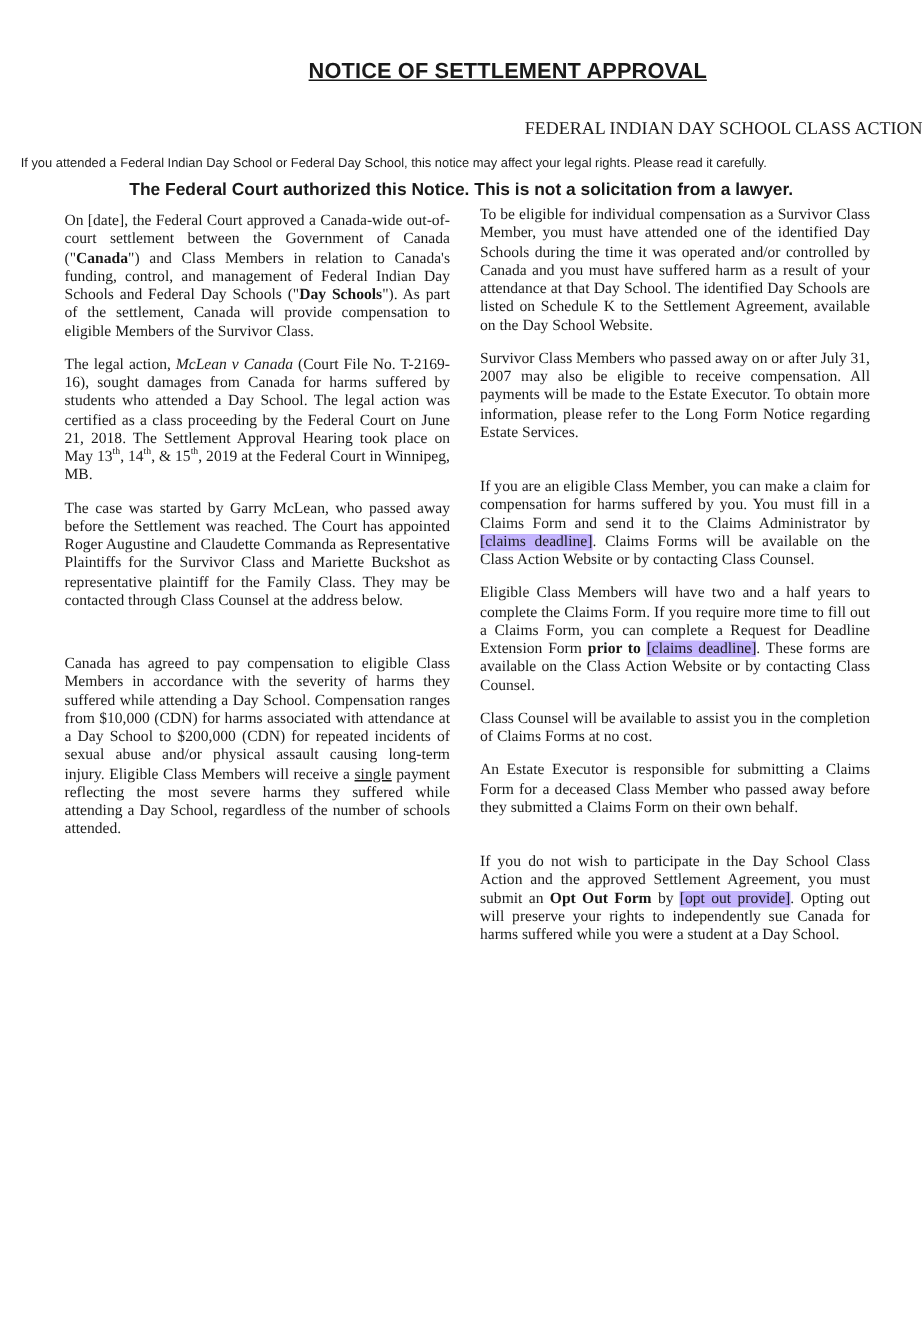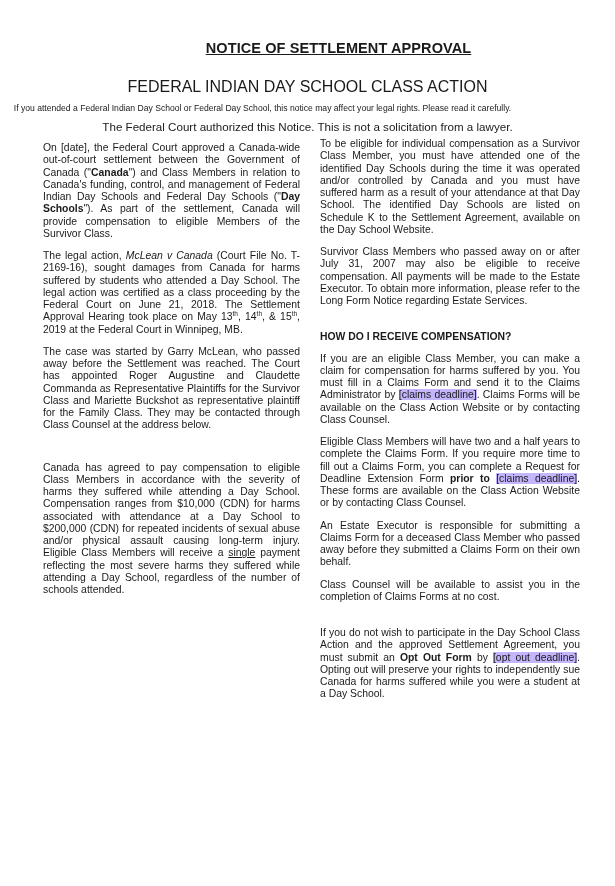--- a/index.html
+++ b/index.html
@@ -25,45 +25,47 @@
       font-weight: bold;
       text-decoration: underline;
       letter-spacing: 0.1px;
       padding-left: 31px;
     }
     .subtitle {
       position: absolute;
       top: 78px;
       left: 0;
       width: 615px;
-      text-align: center;
-      font-size: 16px;
+      text-align: right;
+      font-size: 12px;
+      font-family: Liberation Serif, serif;
     }
     .intro {
       position: absolute;
       top: 103px;
       left: 0;
       width: 525px;
       text-align: center;
       font-size: 8.6px;
     }
     .authorized {
       position: absolute;
       top: 120px;
       left: 0;
       width: 615px;
       text-align: center;
       font-size: 11.6px;
-      font-weight: normal;
+      font-weight: bold;
     }
     .col {
       position: absolute;
       top: 142px;
       font-size: 10.4px;
       line-height: 12.25px;
+      font-family: Liberation Serif, serif;
     }
     .col-left { left: 43px; width: 257px; }
     .col-right { left: 320px; width: 260px; top: 138px; }
     .col p {
       margin: 0 0 10px 0;
       text-align: justify;
     }
     .col h2 {
       font-size: 10.4px;
       font-weight: bold;
@@ -95,22 +97,21 @@
 
   <p><span>Canada has agreed to pay compensation to eligible Class Members in accordance with the severity of harms they suffered while attending a Day School. Compensation ranges from $10,000 (CDN) for harms associated with attendance at a Day School to $200,000 (CDN) for repeated incidents of sexual abuse and/or physical assault causing long-term injury. Eligible Class Members will receive a </span><span class="u">single</span><span> payment reflecting the most severe harms they suffered while attending a Day School, regardless of the number of schools attended.</span></p>
 </div>
 
 <div class="col col-right">
   <p>To be eligible for individual compensation as a Survivor Class Member, you must have attended one of the identified Day Schools during the time it was operated and/or controlled by Canada and you must have suffered harm as a result of your attendance at that Day School. The identified Day Schools are listed on Schedule K to the Settlement Agreement, available on the Day School Website.</p>
   <p>Survivor Class Members who passed away on or after July 31, 2007 may also be eligible to receive compensation. All payments will be made to the Estate Executor. To obtain more information, please refer to the Long Form Notice  regarding Estate Services.</p>
 
   <div class="gap-lg"></div>
 
-  <h2>HOW DO I RECEIVE COMPENSATION?</h2>
   <p><span>If you are an eligible Class Member, you can make a claim for compensation for harms suffered by you. You must fill in a Claims Form and send it to the Claims Administrator by </span><span class="placeholder">[claims deadline]</span><span>. Claims Forms will be available on the Class Action Website or by contacting Class Counsel.</span></p>
   <p><span>Eligible Class Members will have two and a half years to complete the Claims Form. If you require more time to fill out a Claims Form, you can complete a Request for Deadline Extension Form </span><b>prior to</b><span> </span><span class="placeholder">[claims deadline]</span><span>. These forms are available on the Class Action Website or by contacting Class Counsel.</span></p>
+  <p>Class Counsel will be available to assist you in the completion of Claims Forms at no cost.</p>
   <p>An Estate Executor is responsible for submitting a Claims Form for a deceased Class Member who passed away before they submitted a Claims Form on their own behalf.</p>
-  <p>Class Counsel will be available to assist you in the completion of Claims Forms at no cost.</p>
 
   <div class="gap-lg"></div>
 
-  <p><span>If you do not wish to participate in the Day School Class Action and the approved Settlement Agreement, you must submit an </span><b>Opt Out Form</b><span> by </span><span class="placeholder">[opt out deadline]</span><span>. Opting out will preserve your rights to independently sue Canada for harms suffered while you were a student at a Day School.</span></p>
+  <p><span>If you do not wish to participate in the Day School Class Action and the approved Settlement Agreement, you must submit an </span><b>Opt Out Form</b><span> by </span><span class="placeholder">[opt out provide]</span><span>. Opting out will preserve your rights to independently sue Canada for harms suffered while you were a student at a Day School.</span></p>
 </div>
 
 </body></html>

